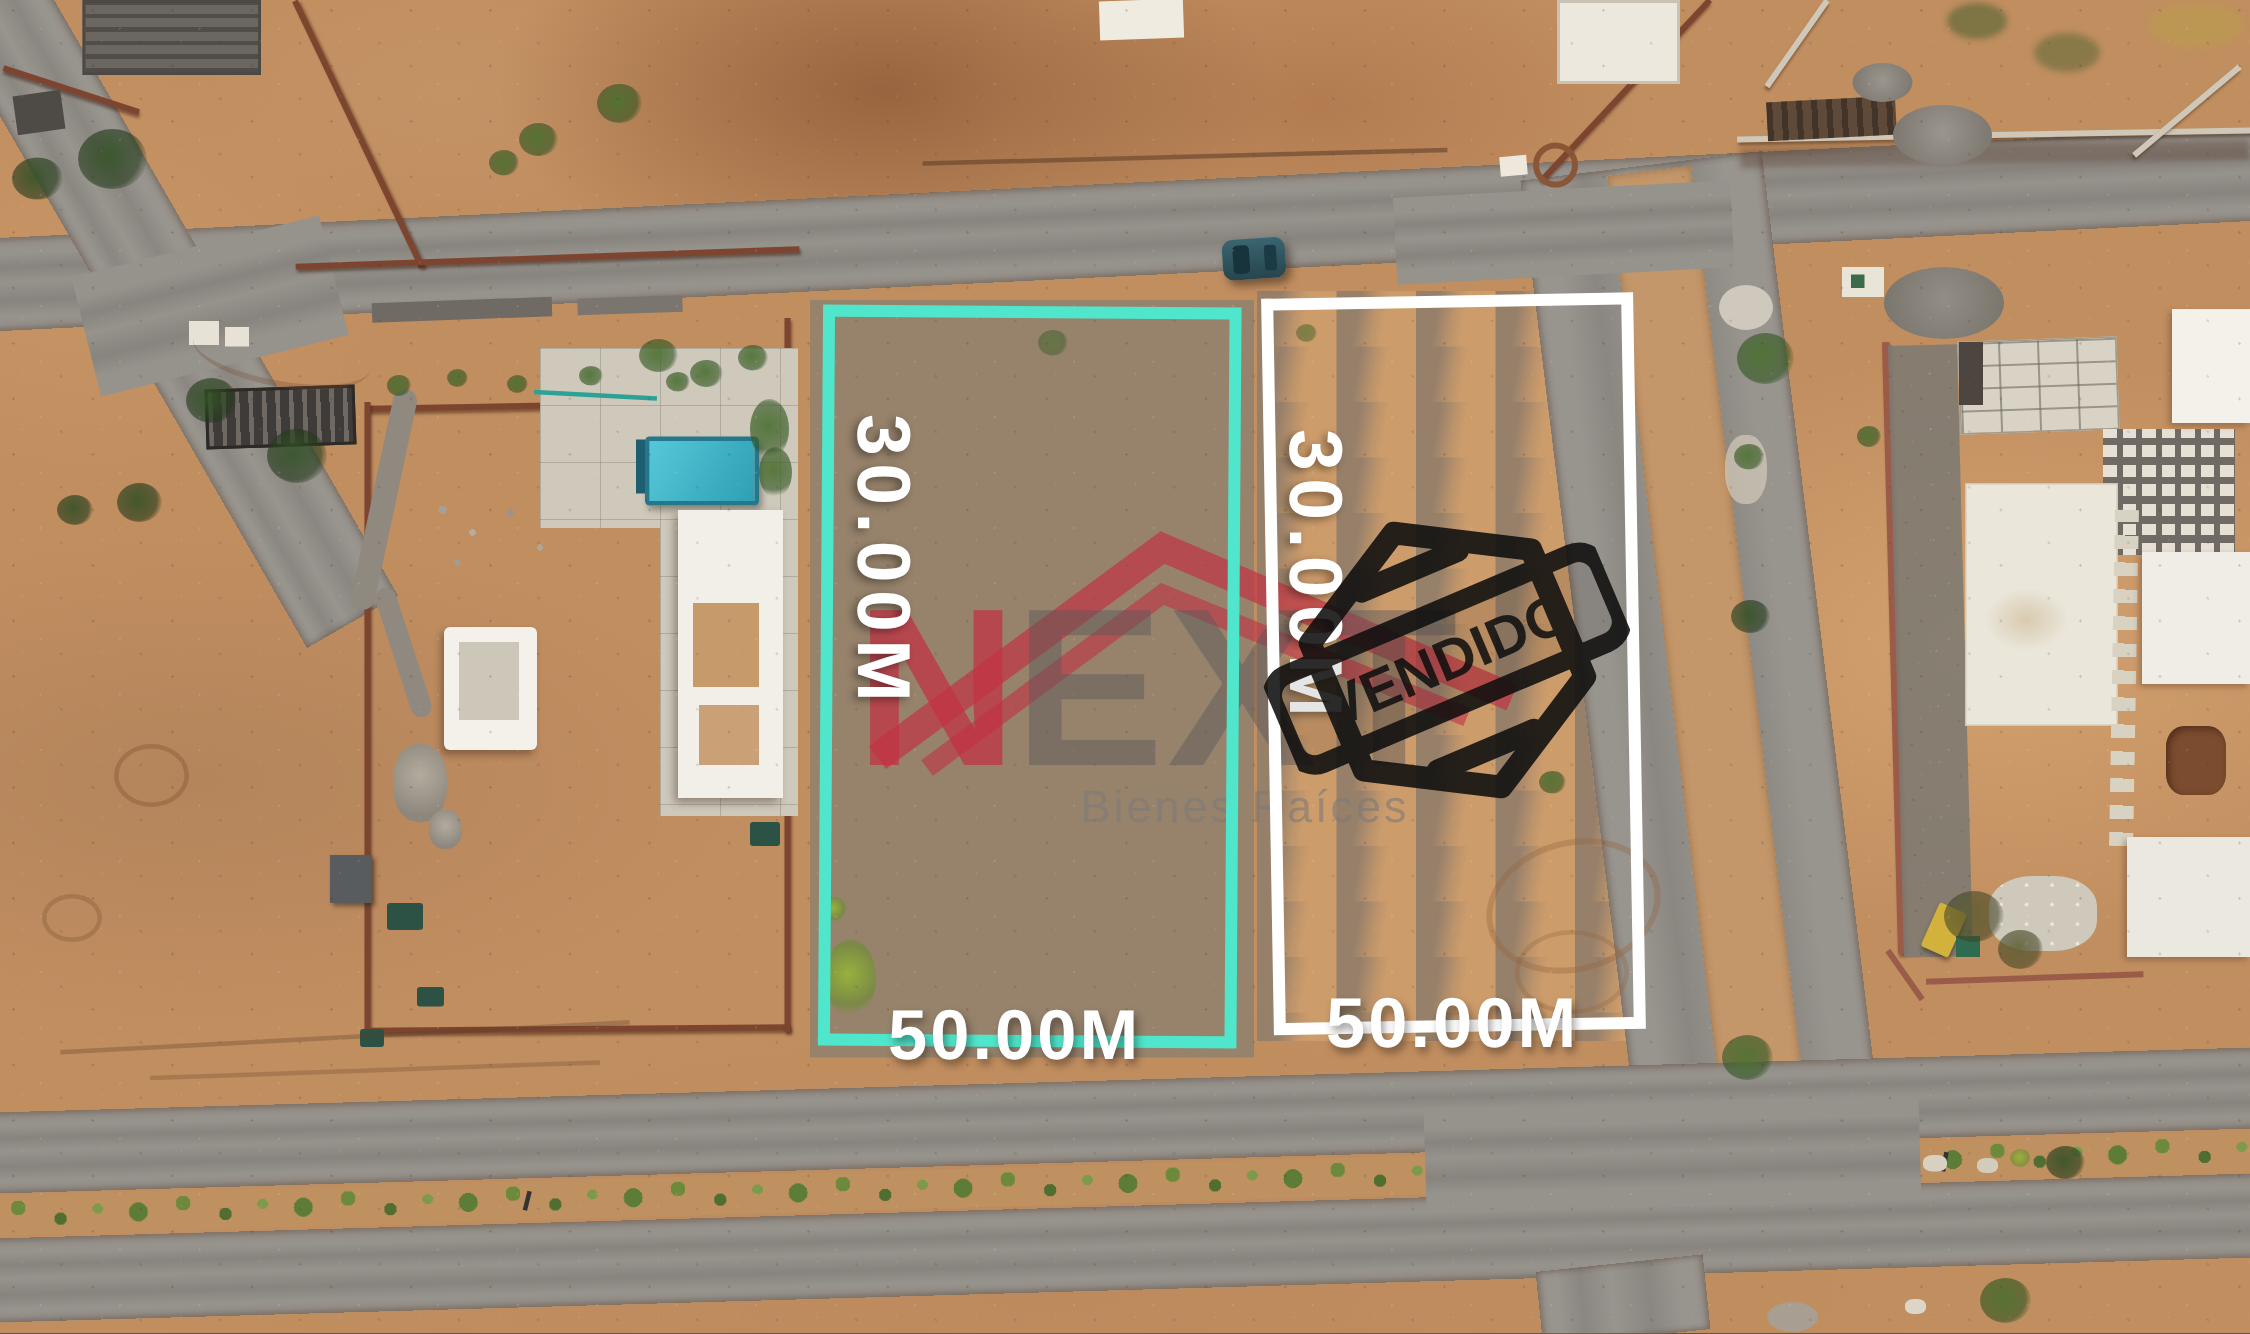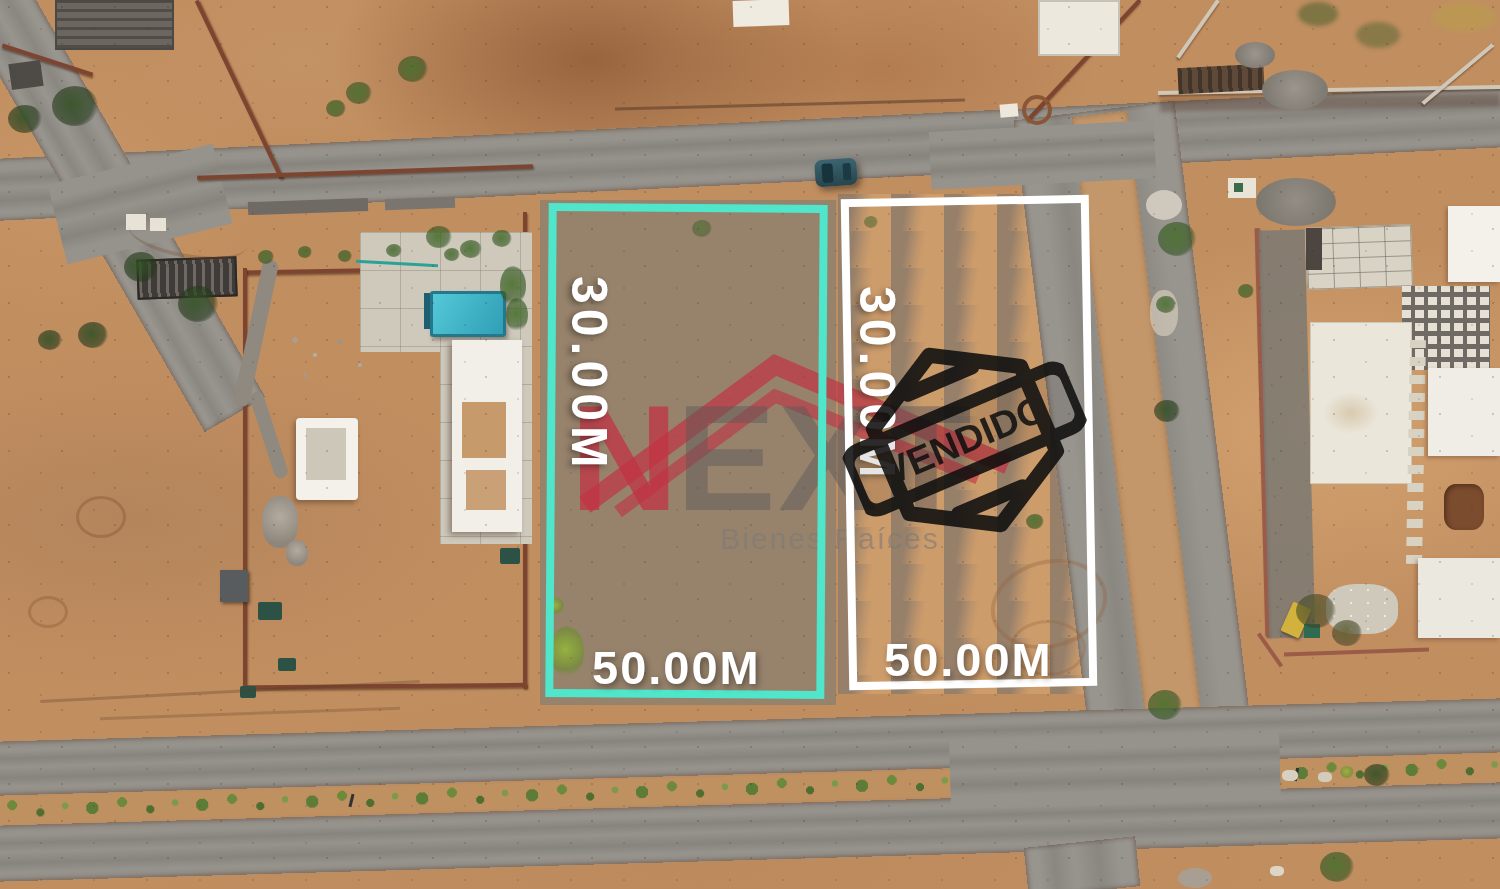--- a/index.html
+++ b/index.html
@@ -40,21 +40,21 @@
   .speckle{background-image:
       radial-gradient(circle 1.4px at 9px 7px,  rgba(60,38,24,.20) 60%, transparent 61%),
       radial-gradient(circle 1.1px at 27px 19px,rgba(255,244,228,.18) 60%, transparent 61%),
       radial-gradient(circle 1.6px at 41px 29px,rgba(60,38,24,.14) 60%, transparent 61%),
       radial-gradient(circle 1px  at 15px 27px,rgba(255,244,228,.14) 60%, transparent 61%);
     background-size:53px 37px;}
   .lot-outline{border:8px solid #4FE6CB; z-index:60;}
   .depth-label,.front-label{color:#fff; font-weight:700; z-index:61;
     text-shadow:2px 3px 6px rgba(0,0,0,.4); white-space:nowrap;}
   .depth-label{writing-mode:vertical-rl; font-size:50px; letter-spacing:5px;}
-  .front-label{font-size:47px; letter-spacing:2px;}
+  .front-label{font-size:47px; letter-spacing:2px;margin-top:22px;}
   .grid-concrete{background-color:#cfc9bc;
     background-image:linear-gradient(rgba(120,115,105,.35) 1px, transparent 1px),
                      linear-gradient(90deg, rgba(120,115,105,.35) 1px, transparent 1px);
     background-size:40px 38px;}
 </style>
 </head>
 <body>
 
 <div id="scene">
 

